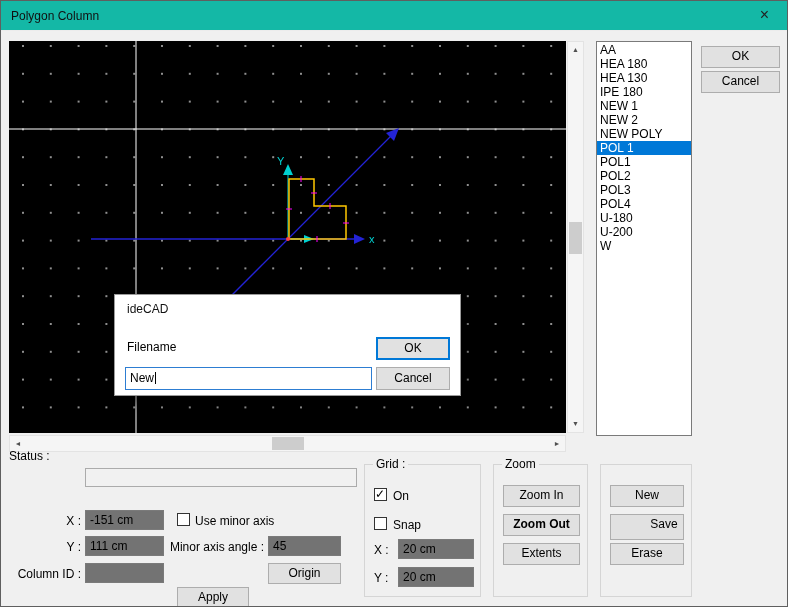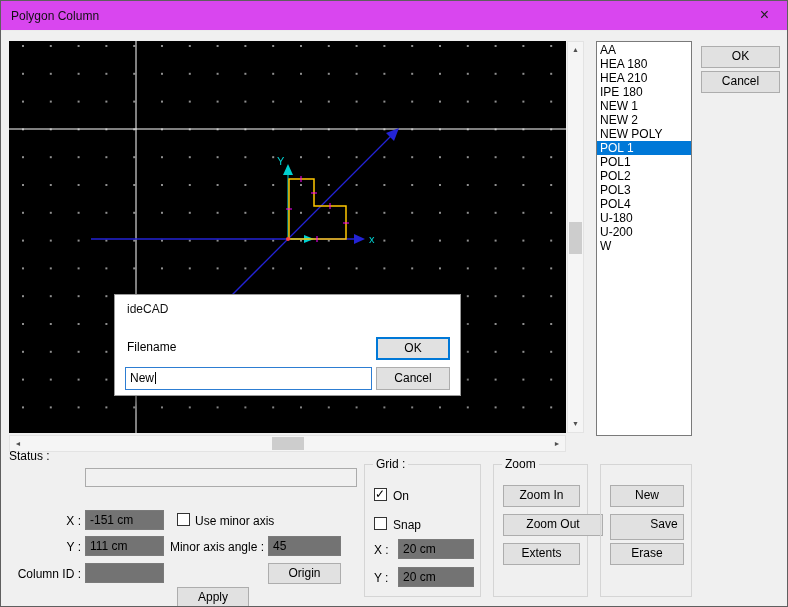--- a/index.html
+++ b/index.html
@@ -2,21 +2,21 @@
 <html><head>
 <meta charset="utf-8">
 <style>
   html,body{margin:0;padding:0;background:#c9c9c9;}
   *{box-sizing:border-box;}
   .window{
     position:relative;width:788px;height:607px;background:#f0f0f0;
     border:1px solid #5f5f5f;font-family:"Liberation Sans",sans-serif;
     font-size:12px;color:#000;overflow:hidden;
   }
-  .titlebar{position:absolute;left:0;top:0;width:100%;height:30px;background:#d946ef;
+  .titlebar{position:absolute;left:0;top:0;width:100%;height:30px;background:#14b8a6;
     display:flex;align-items:center;border-bottom:1px solid #ececec;}
   .titlebar .title{padding-left:10px;font-size:12px;color:#111;}
   .close{position:absolute;right:0;top:0;width:45px;height:30px;text-align:center;
     line-height:28px;font-size:16px;color:#222;cursor:default;}
   .canvas{position:absolute;left:8px;top:40px;width:557px;height:392px;background:#000;}
   .canvas svg{display:block;}
   
   .vscroll{position:absolute;left:566px;top:40px;width:17px;height:392px;background:#f5f5f5;border:1px solid #e3e3e3;}
   .hscroll{position:absolute;left:8px;top:434px;width:557px;height:17px;background:#f5f5f5;border:1px solid #e3e3e3;}
   .sb-arrow{position:absolute;color:#505050;font-size:7px;text-align:center;}
@@ -117,21 +117,21 @@
 
   <div class="hscroll">
     <span class="sb-arrow" style="left:0;">◄</span>
     <span class="sb-arrow" style="right:0;">►</span>
     <div class="sb-thumb" style="top:1px;left:262px;width:32px;height:13px;"></div>
   </div>
 
   <div class="listbox">
       <div class="list-item">AA</div>
       <div class="list-item">HEA 180</div>
-      <div class="list-item">HEA 210</div>
+      <div class="list-item">HEA 130</div>
       <div class="list-item">IPE 180</div>
       <div class="list-item">NEW 1</div>
       <div class="list-item">NEW 2</div>
       <div class="list-item">NEW POLY</div>
       <div class="list-item selected">POL 1</div>
       <div class="list-item">POL1</div>
       <div class="list-item">POL2</div>
       <div class="list-item">POL3</div>
       <div class="list-item">POL4</div>
       <div class="list-item">U-180</div>
@@ -178,21 +178,21 @@
     <span class="label" style="left:28px;top:53px;">Snap</span>
     <span class="label" style="left:9px;top:78px;">X :</span>
     <div class="field" style="left:33px;top:74px;width:76px;height:20px;">20 cm</div>
     <span class="label" style="left:9px;top:106px;">Y :</span>
     <div class="field" style="left:33px;top:102px;width:76px;height:20px;">20 cm</div>
   </div>
 
   <div class="group" style="left:492px;top:463px;width:95px;height:133px;">
     <span class="group-label">Zoom</span>
     <div class="btn" style="left:9px;top:20px;width:77px;height:22px;">Zoom In</div>
-    <div class="btn" style="left:9px;top:49px;width:100px;height:22px;">Zoom Out</div>
+    <div class="btn" style="left:9px;top:49px;width:77px;height:22px;font-weight:bold;">Zoom Out</div>
     <div class="btn" style="left:9px;top:78px;width:77px;height:22px;">Extents</div>
   </div>
 
   <div class="group" style="left:599px;top:463px;width:92px;height:133px;">
     <div class="btn" style="left:9px;top:20px;width:74px;height:22px;">New</div>
     <div class="btn" style="left:9px;top:49px;width:74px;height:26px;padding-left:34px;">Save</div>
     <div class="btn" style="left:9px;top:78px;width:74px;height:22px;">Erase</div>
   </div>
 
 </div>

